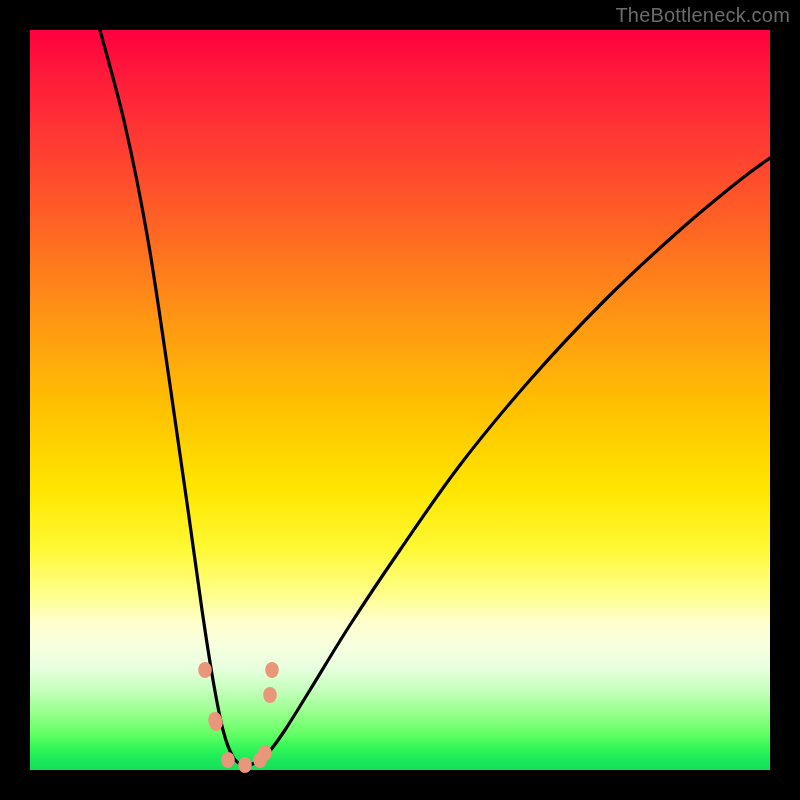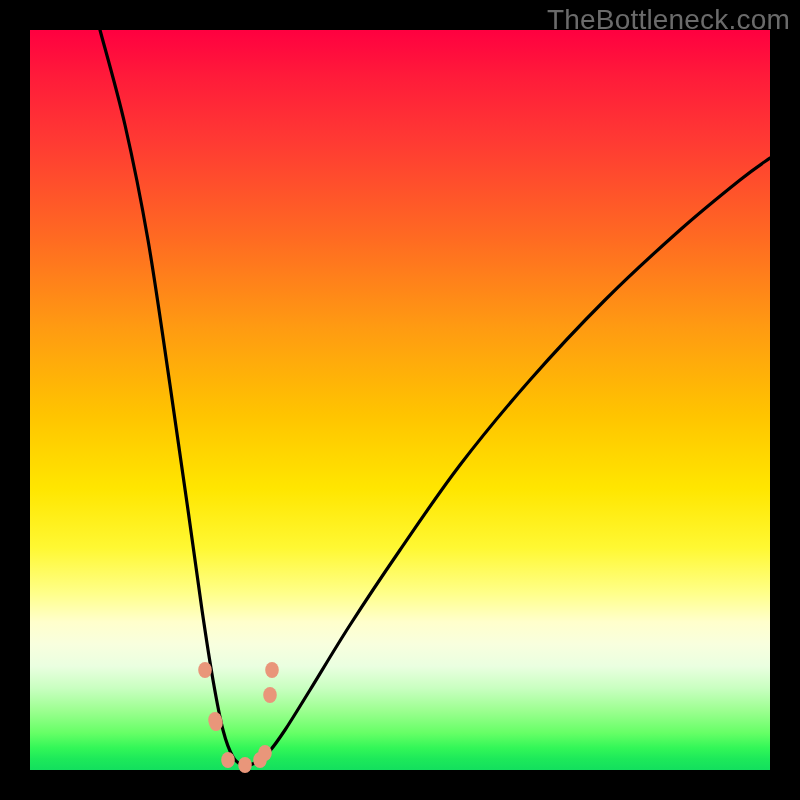--- a/index.html
+++ b/index.html
@@ -43,21 +43,21 @@
       #33f758 97%,
       #1de95a 98.5%,
       #13df5e 100%
     );
   }
   .watermark {
     position: absolute;
     top: 4px;
     right: 10px;
     color: #6b6b6b;
-    font-size: 28px;
+    font-size: 20px;
     font-weight: 400;
     letter-spacing: 0.2px;
     user-select: none;
   }
   svg.curve {
     position: absolute;
     left: 0;
     top: 0;
     width: 740px;
     height: 740px;

